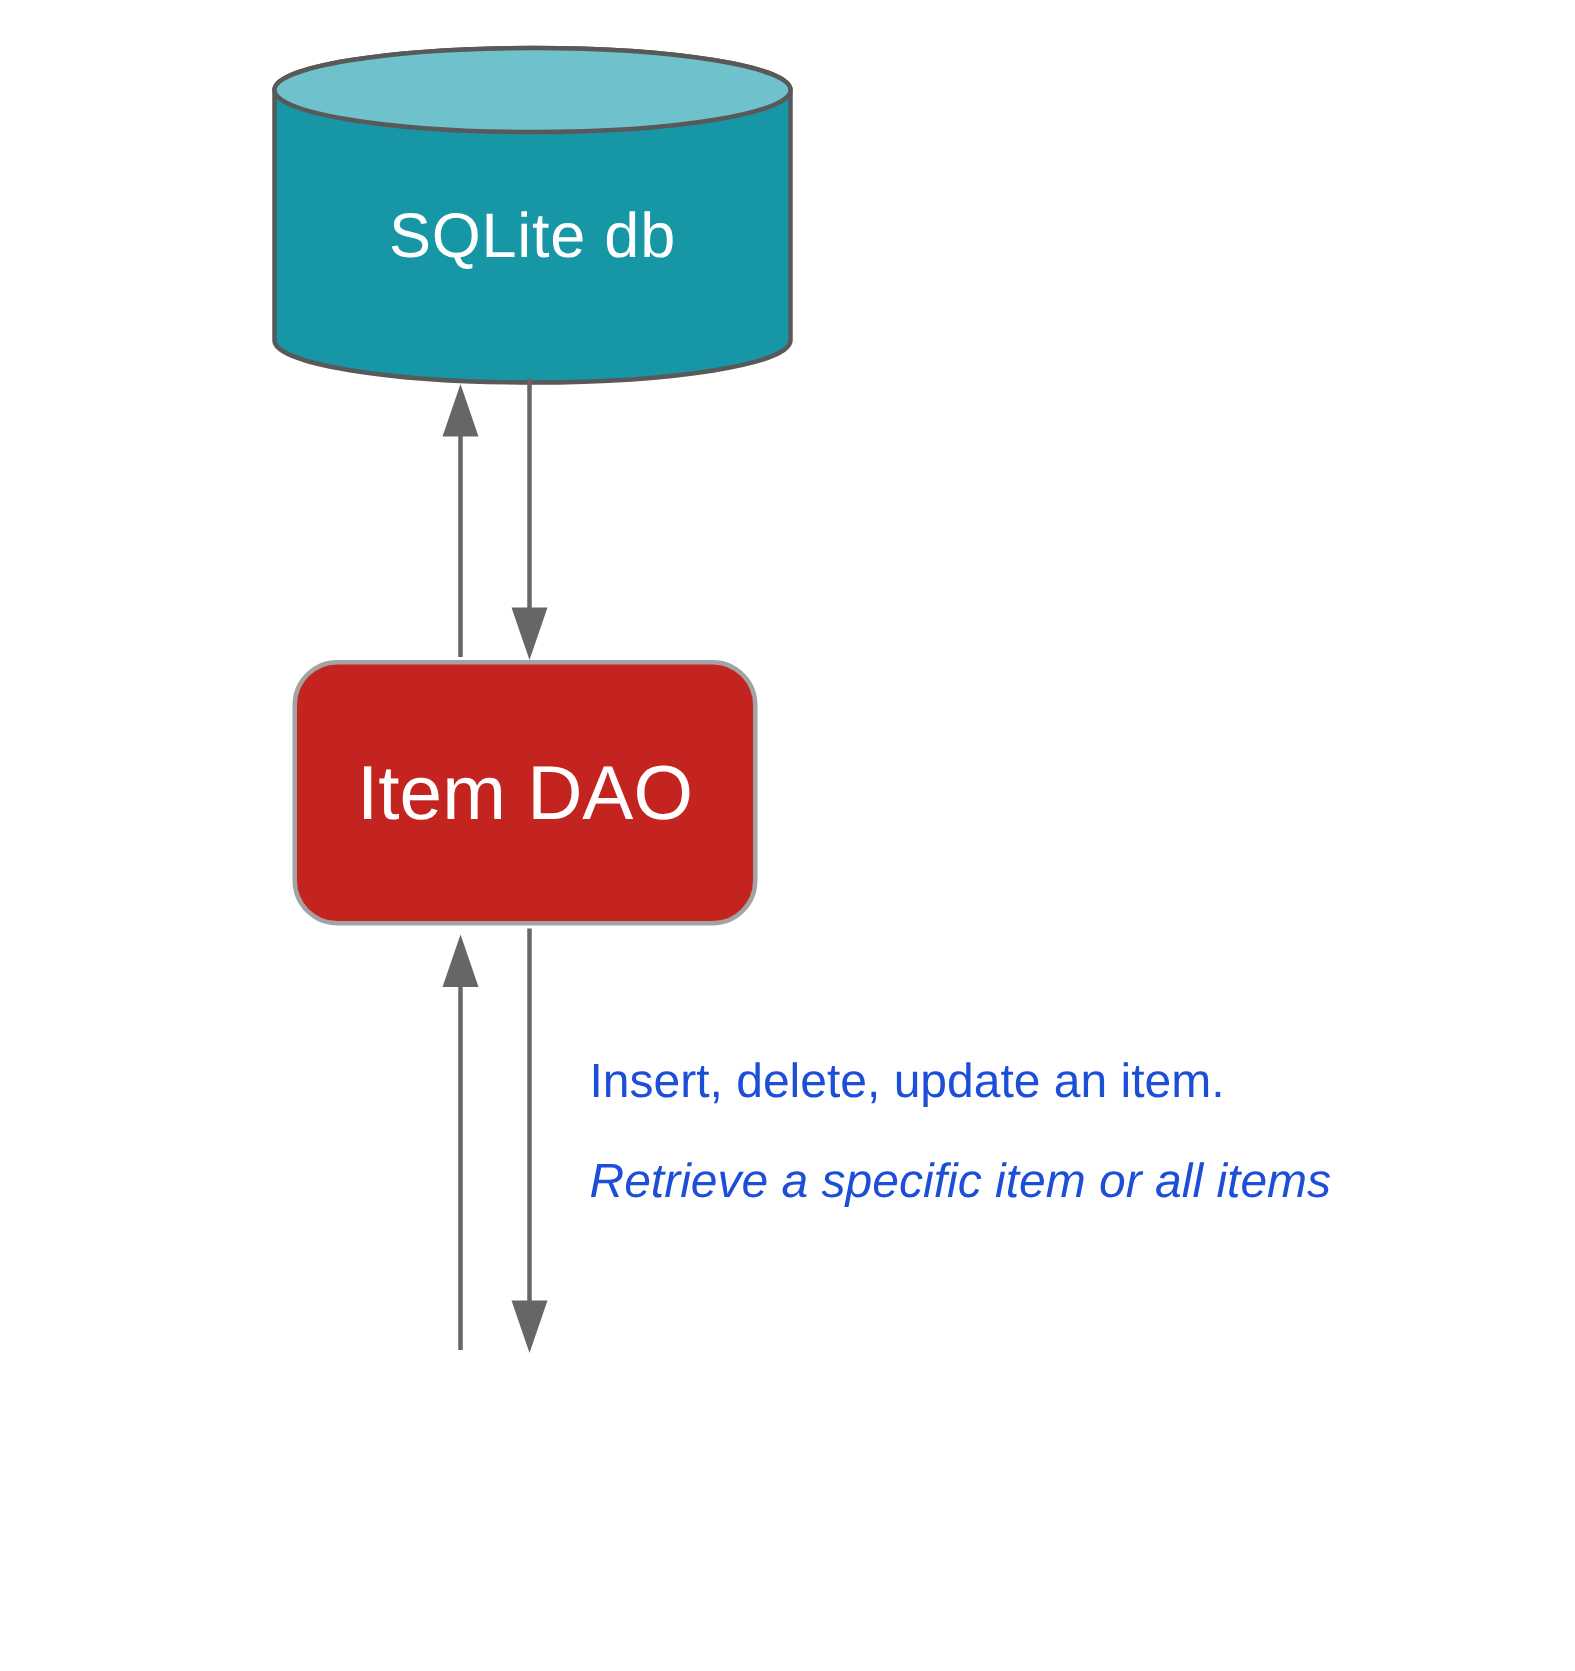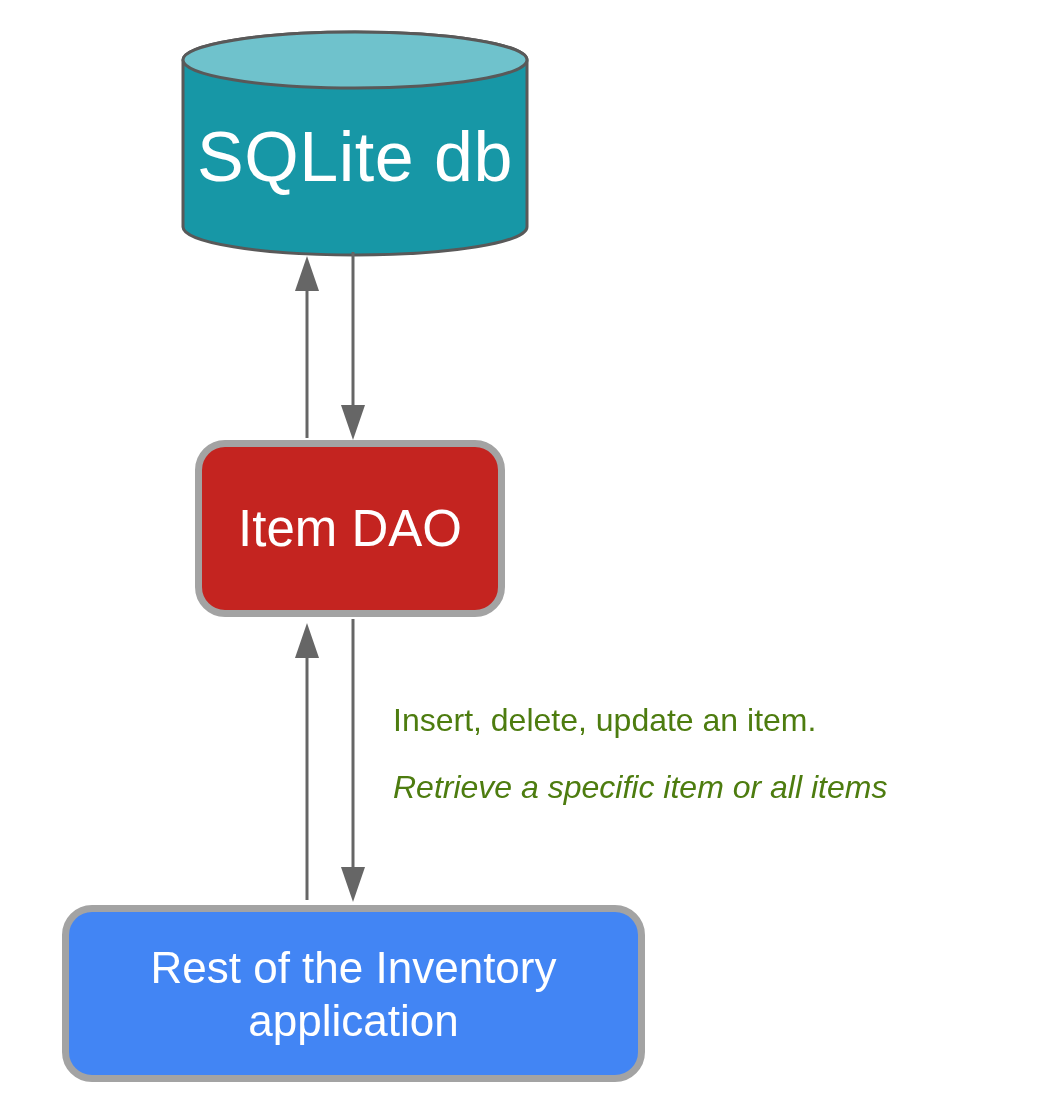--- a/index.html
+++ b/index.html
@@ -25,28 +25,28 @@
   .node-label-db {
     position: absolute;
     left: 183px;
     top: 125px;
     width: 344px;
     height: 64px;
     display: flex;
     align-items: center;
     justify-content: center;
     color: #ffffff;
-    font-size: 70px;
+    font-size: 42px;
     font-weight: 400;
     letter-spacing: 0.5px;
   }
   .box {
     position: absolute;
     box-sizing: border-box;
-    border: 7px solid #a3a3a3;
+    border: 3px solid #a3a3a3;
     border-radius: 30px;
     display: flex;
     align-items: center;
     justify-content: center;
     text-align: center;
     color: #ffffff;
   }
   .box-dao {
     left: 195px;
     top: 440px;
@@ -61,21 +61,21 @@
     width: 583px;
     height: 177px;
     background: #4285f4;
     font-size: 44px;
     line-height: 53px;
     padding: 0 30px;
   }
   .annotation-line {
     position: absolute;
     left: 393px;
-    color: #4d7c0f;
+    color: #1d4ed8;
     font-size: 32px;
     line-height: 40px;
     white-space: nowrap;
   }
   .annotation-line-1 { top: 700px; }
   .annotation-line-2 { top: 767px; font-style: italic; }
 </style>
 </head>
 <body>
 
@@ -111,17 +111,14 @@
 
   <div class="node-label-db">SQLite db</div>
 
   <div class="box box-dao">
     <span>Item DAO</span>
   </div>
 
   <div class="annotation-line annotation-line-1">Insert, delete, update an item.</div>
   <div class="annotation-line annotation-line-2">Retrieve a specific item or all items</div>
 
-  <div class="box box-app">
-    <span>Rest of the Inventory application</span>
-  </div>
 
 </div>
 
 </body></html>

